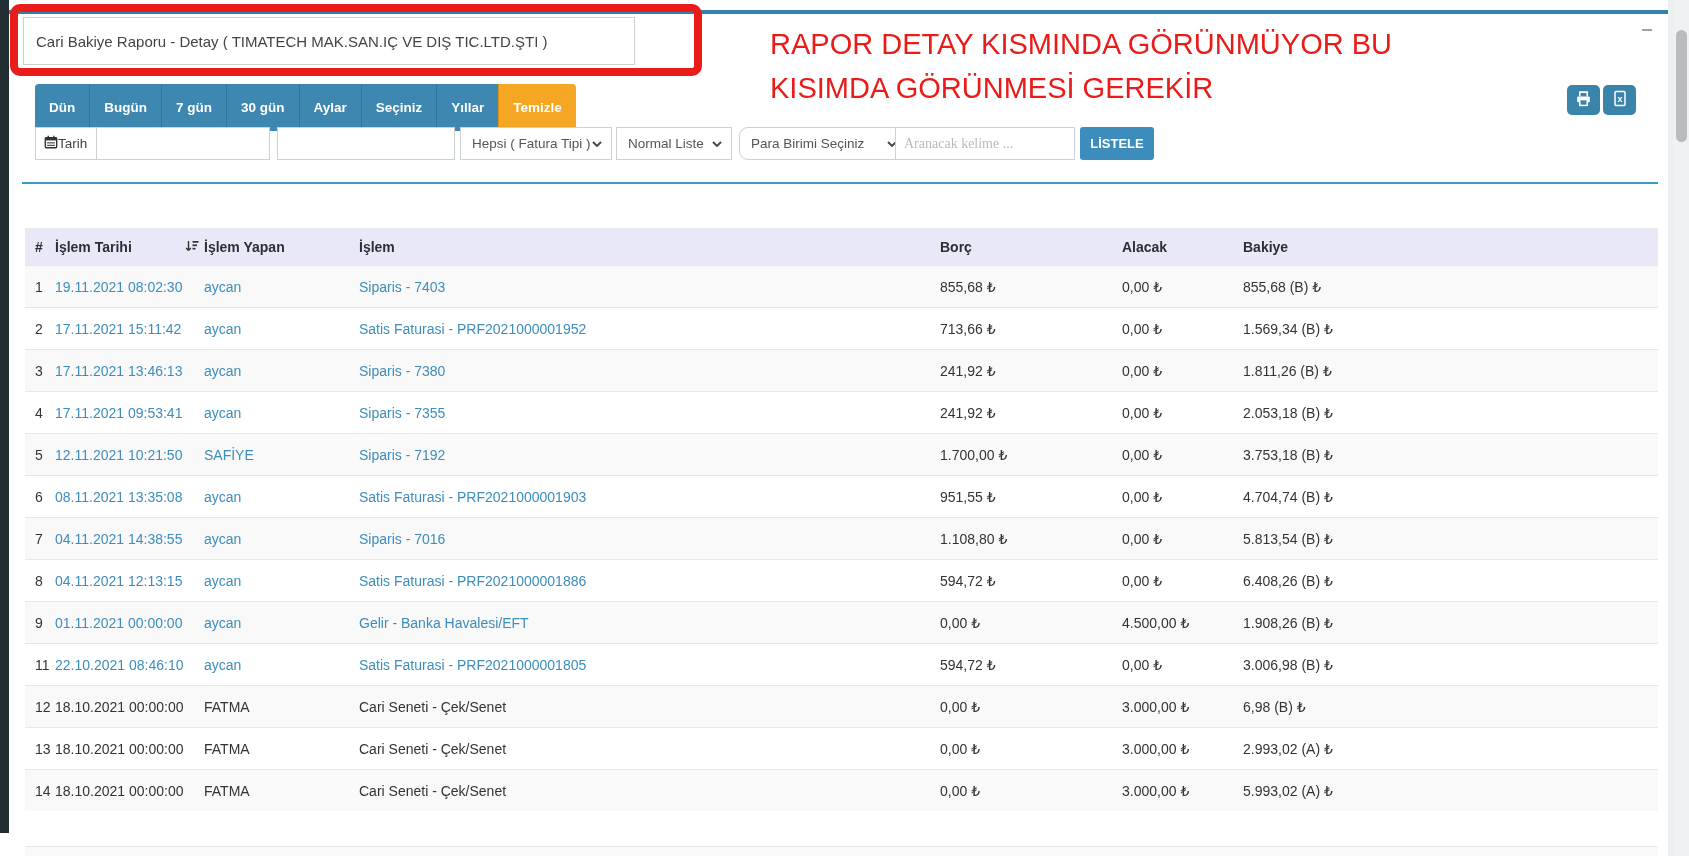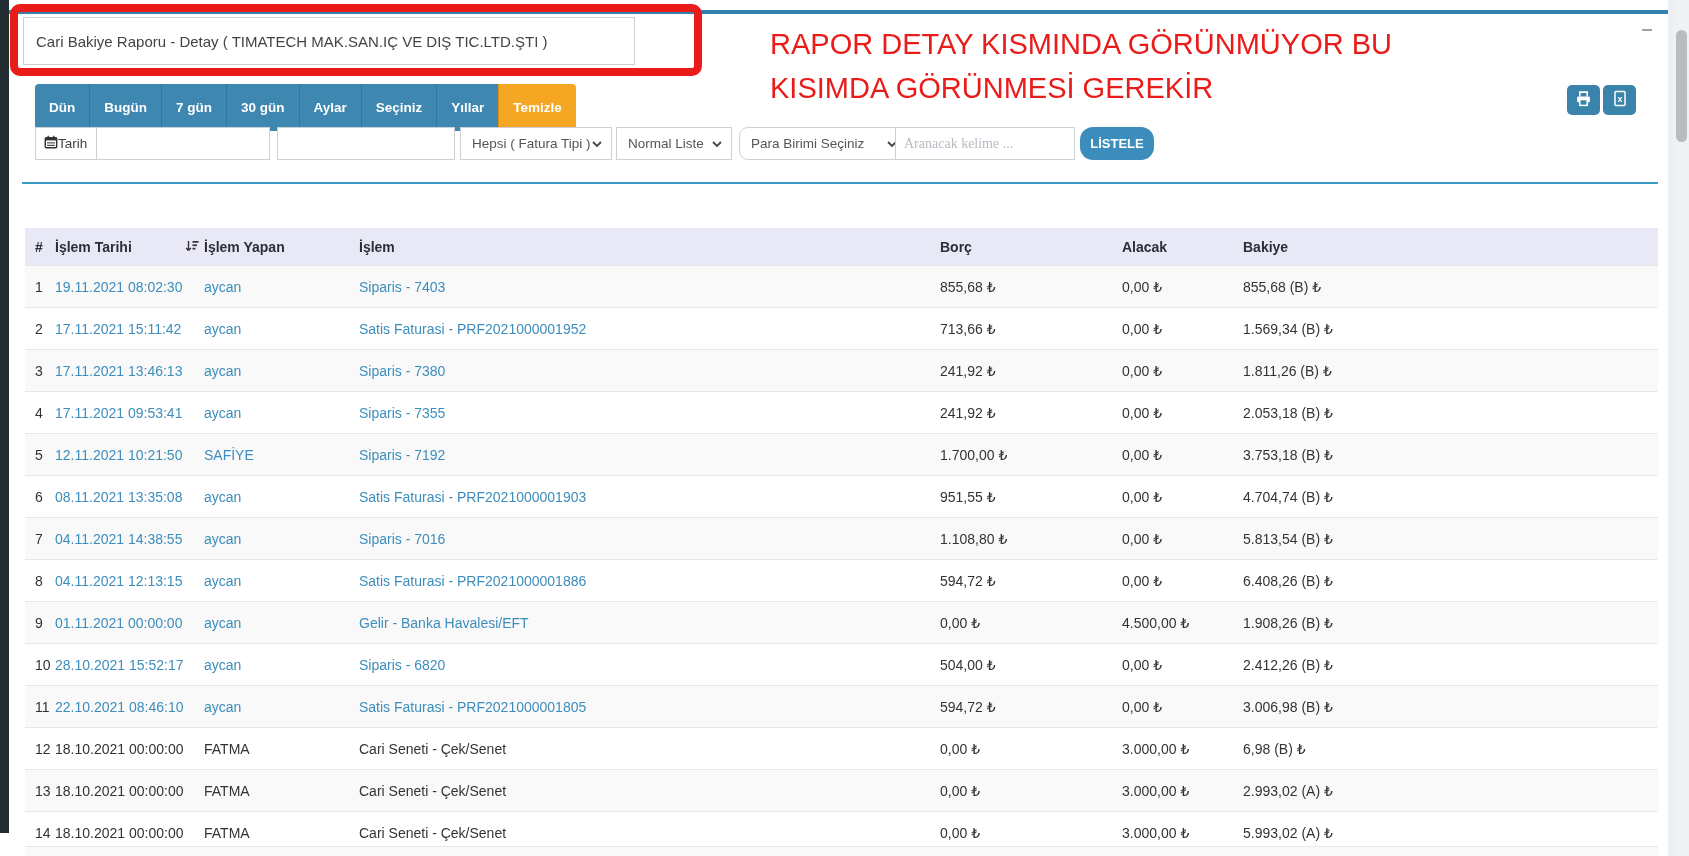--- a/index.html
+++ b/index.html
@@ -65,21 +65,21 @@
     position:absolute;height:33px;box-sizing:border-box;border:1px solid #ccd1d6;background:#fff;
     display:flex;align-items:center;justify-content:space-between;padding:0 9px 0 11px;
     font-size:13.5px;color:#555;cursor:pointer;white-space:nowrap;
   }
   .sel1{left:451px;width:152px;}
   .sel2{left:607px;width:116px;}
   .sel3{left:730px;width:168px;border-radius:9px;}
   .search{left:886px;width:180px;}
   .listele{
     position:absolute;left:1071px;top:0;width:74px;height:33px;background:#3c8dbc;color:#fff;
-    border:none;border-radius:13px;font-size:13px;font-weight:bold;cursor:pointer;font-family:inherit;
+    border:none;border-radius:3px;font-size:13px;font-weight:bold;cursor:pointer;font-family:inherit;
   }
   .divider{position:absolute;left:13px;top:182px;width:1636px;height:2px;background:#3c9bc5;}
   
   .report-table{
     position:absolute;left:16px;top:228px;width:1633px;
     border-collapse:collapse;table-layout:fixed;font-size:14px;color:#333;
   }
   .report-table th{
     height:37px;background:#e8e8f6;text-align:left;font-weight:bold;font-size:14px;
     color:#2e2e3a;padding:0;vertical-align:middle;
@@ -300,29 +300,20 @@
         <tr>
           <td>9</td>
           <td class="link">01.11.2021 00:00:00</td>
           <td class="link">aycan</td>
           <td class="link">Gelir - Banka Havalesi/EFT</td>
           <td>0,00 ₺</td>
           <td>4.500,00 ₺</td>
           <td>1.908,26 (B) ₺</td>
         </tr>
         <tr>
-          <td>10</td>
-          <td class="link">28.10.2021 15:52:17</td>
-          <td class="link">aycan</td>
-          <td class="link">Siparis - 6820</td>
-          <td>504,00 ₺</td>
-          <td>0,00 ₺</td>
-          <td>2.412,26 (B) ₺</td>
-        </tr>
-        <tr>
           <td>11</td>
           <td class="link">22.10.2021 08:46:10</td>
           <td class="link">aycan</td>
           <td class="link">Satis Faturasi - PRF2021000001805</td>
           <td>594,72 ₺</td>
           <td>0,00 ₺</td>
           <td>3.006,98 (B) ₺</td>
         </tr>
         <tr>
           <td>12</td>

